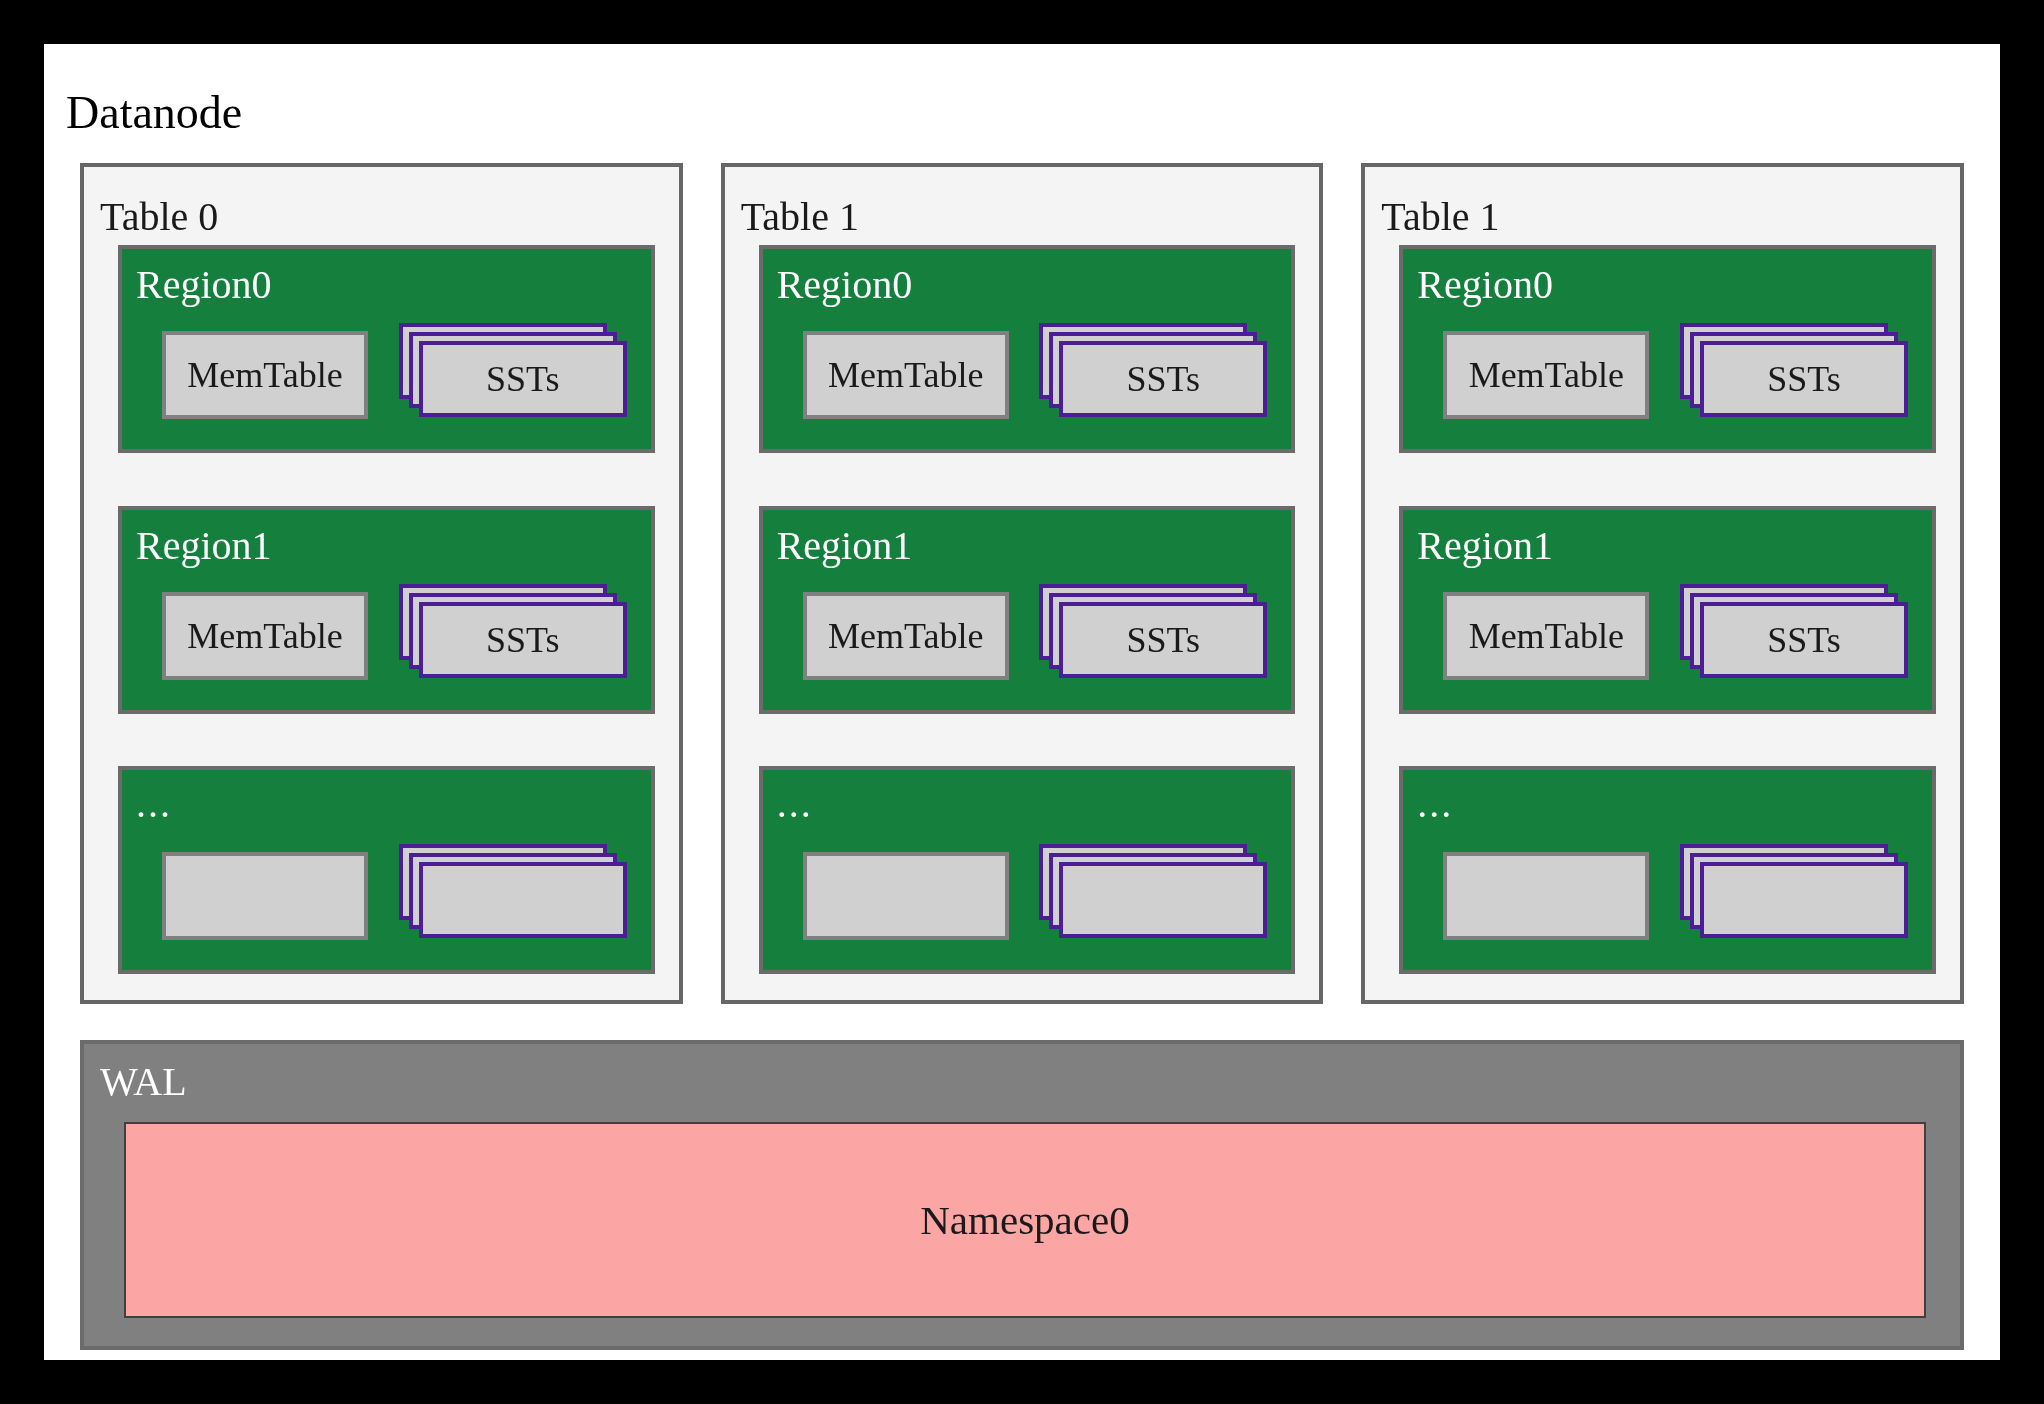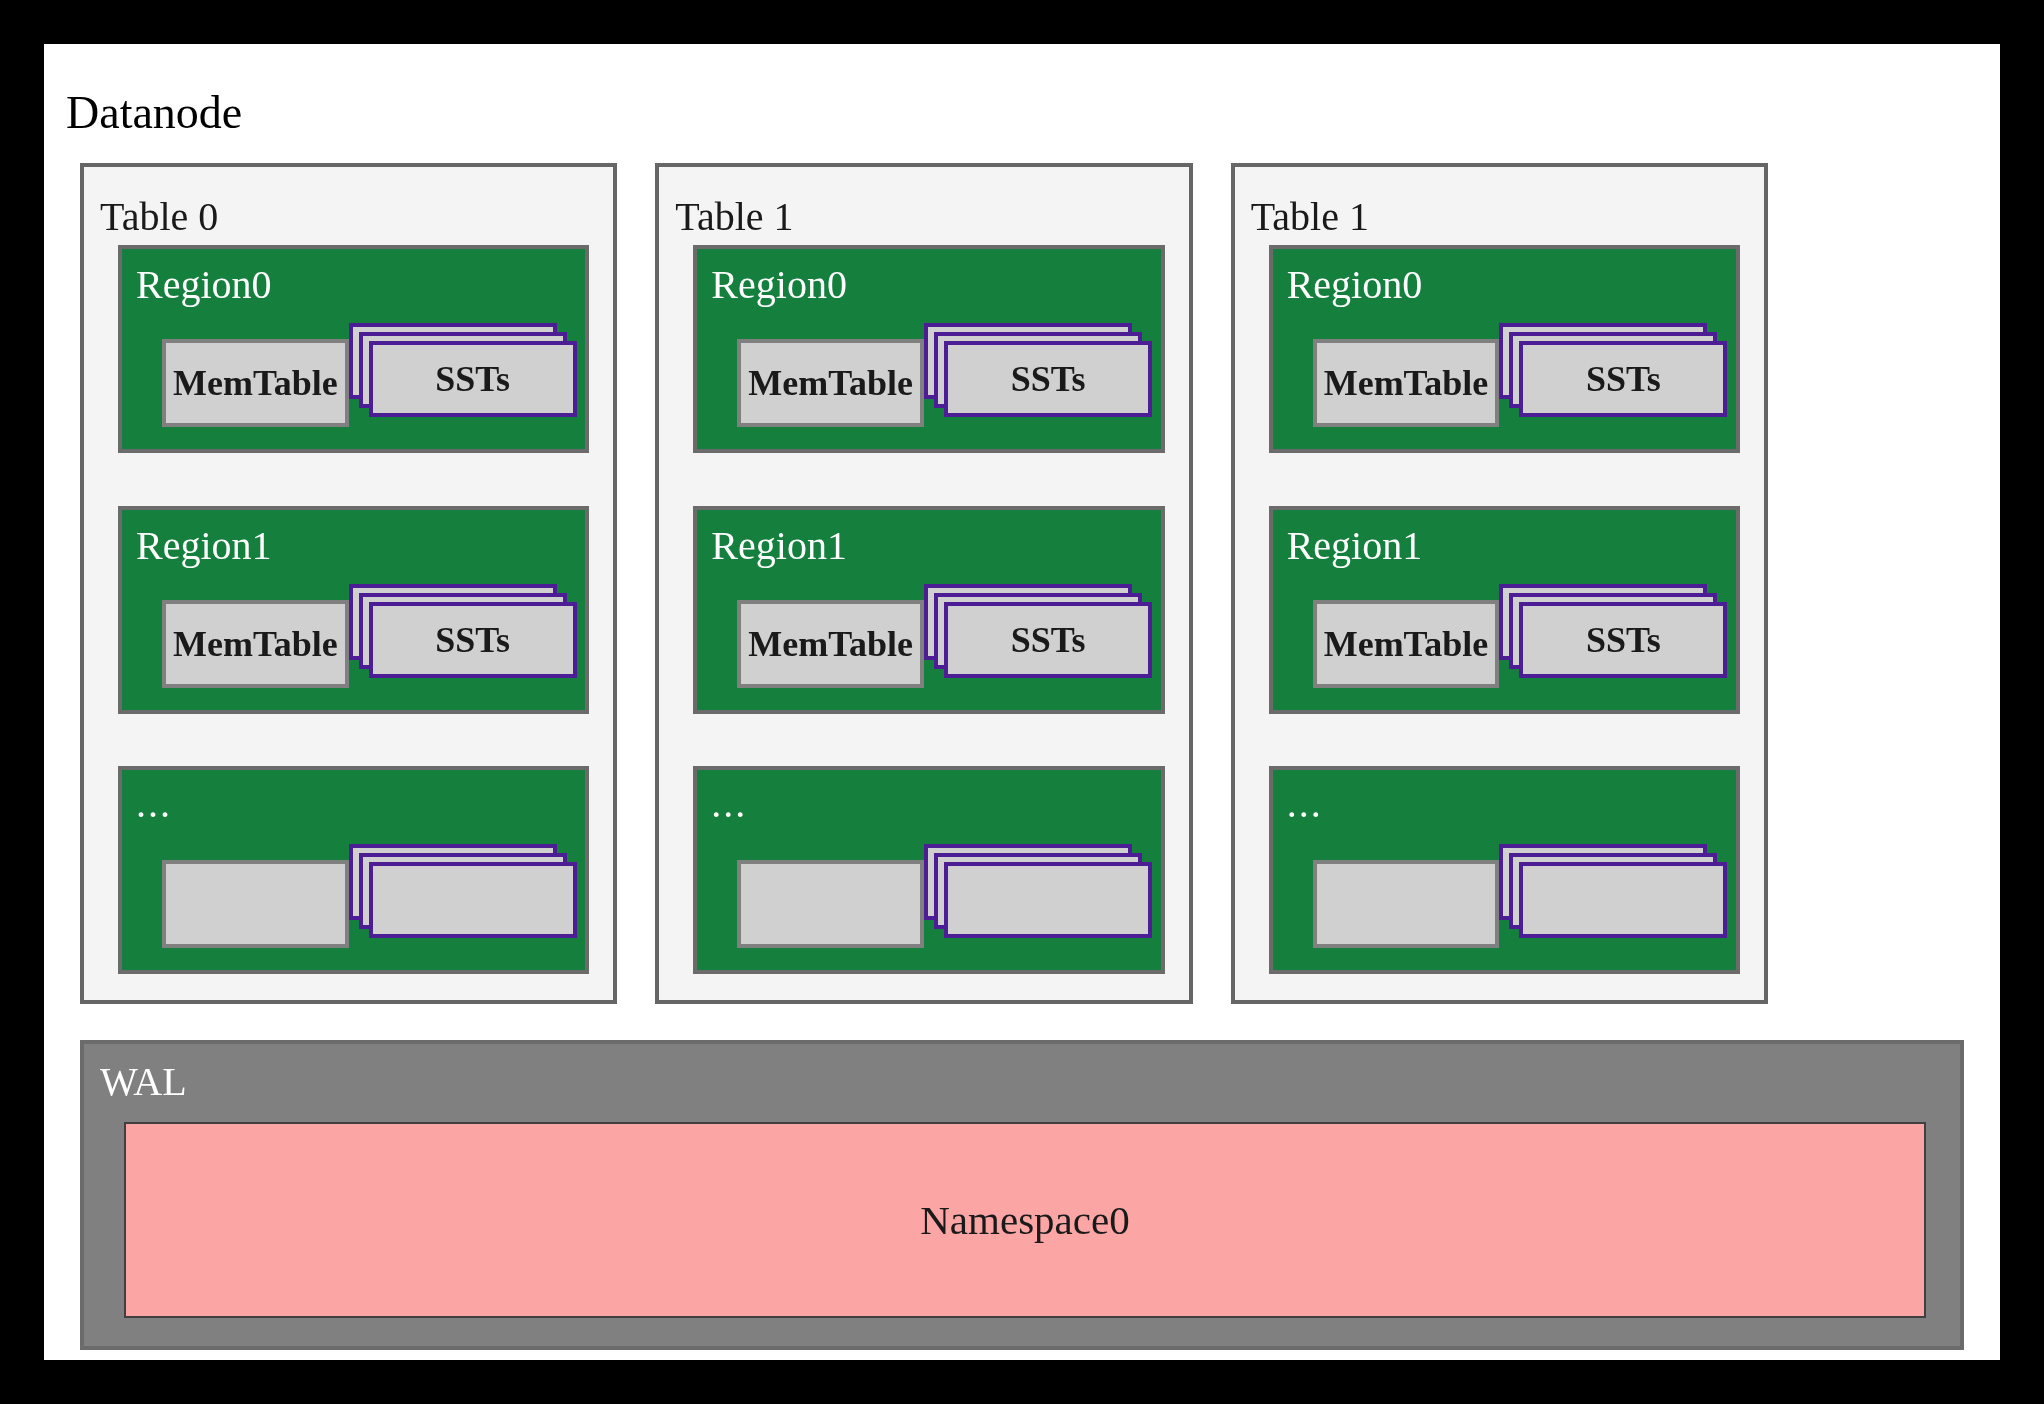--- a/index.html
+++ b/index.html
@@ -26,21 +26,21 @@
     color:#000000;
     line-height:1;
     white-space:nowrap;
     font-family:Liberation Serif, serif;
   }
 
   
   #tables-row{
     position:absolute;
     left:36px; top:119px;
-    width:1688px; height:841px;
+    width:1884px; height:841px;
     display:flex;
     gap:38px;
   }
   .table-panel{
     flex:1 1 0;
     background:#f4f4f4;
     border:4px solid #666666;
     box-sizing:border-box;
     position:relative;
     padding:0;
@@ -79,25 +79,24 @@
   }
   .region-label.dots{
     font-size:40px;
     top:14px;
     letter-spacing:2px;
   }
 
   
   .region-inner{
     position:absolute;
-    left:40px; right:18px; bottom:22px;
+    left:40px; right:10px; bottom:22px;
     height:104px;
     display:flex;
-    align-items:flex-end;
-    font-weight:bold;
+    align-items:flex-start;
   }
 
   .memtable{
     width:206px;
     height:88px;
     background:#d0d0d0;
     border:4px solid #808080;
     box-sizing:border-box;
     display:flex;
     align-items:center;

